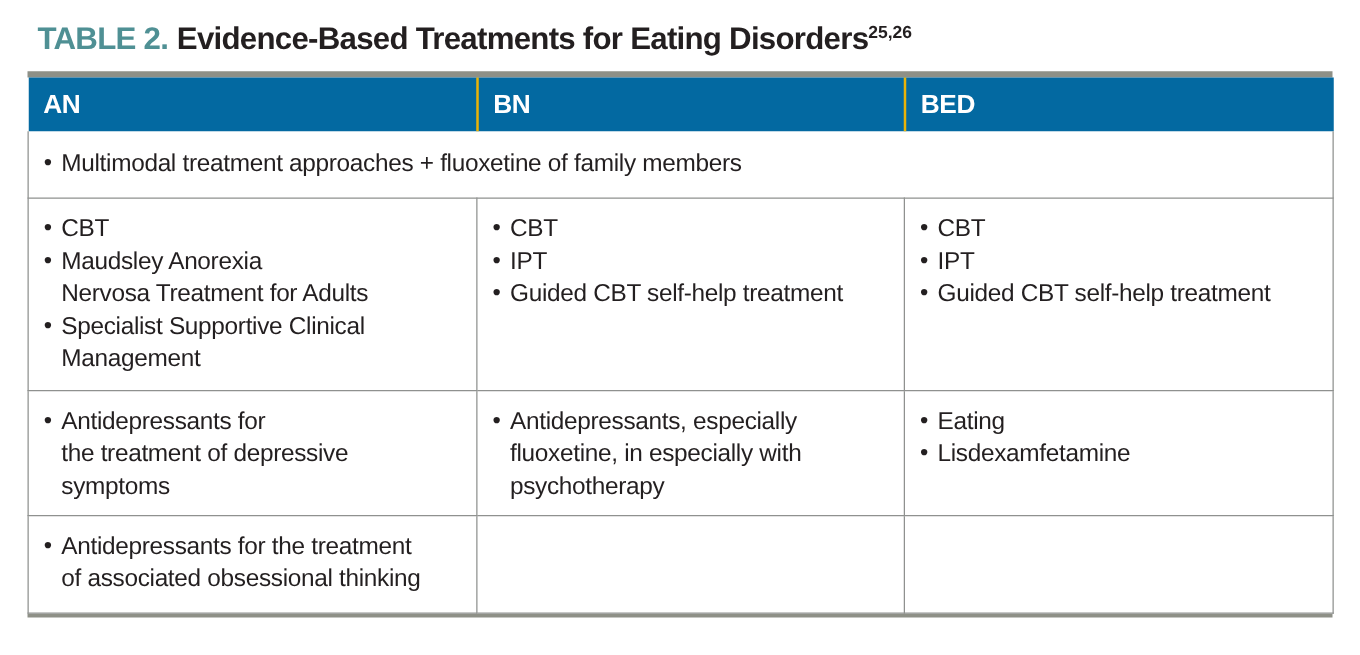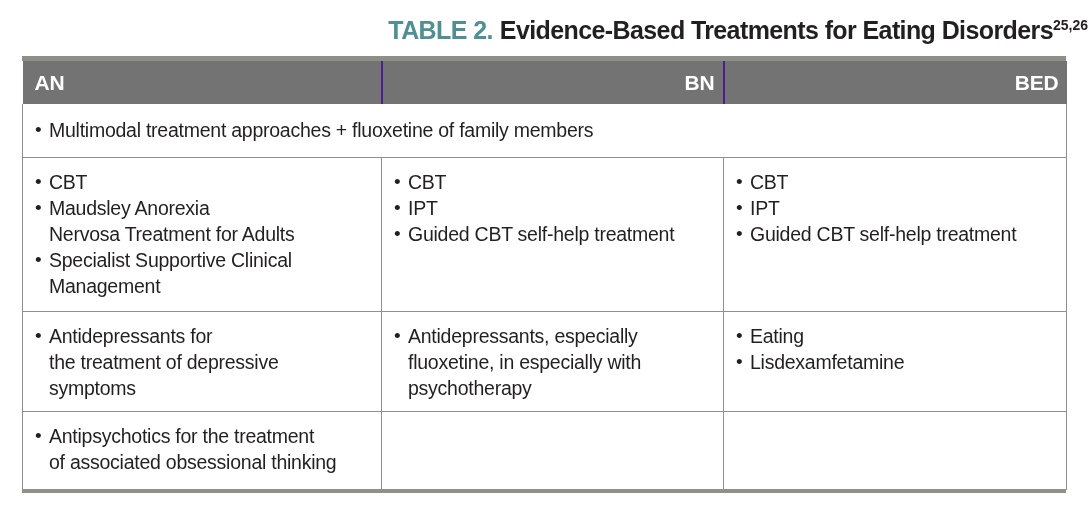--- a/index.html
+++ b/index.html
@@ -15,21 +15,20 @@
 
   
   .table-title {
     margin: 0 0 0 30px;
     font-size: 25px;
     line-height: 33px;
     font-weight: bold;
     letter-spacing: -0.6px;
     color: #231f20;
     white-space: nowrap;
-    text-align: right;
   }
   .table-title .tag {
     color: #4f9094;
     margin-right: 7px;
   }
   .table-title sup {
     font-size: 14px;
     letter-spacing: 0;
     vertical-align: 9px;
   }
@@ -44,32 +43,32 @@
   table {
     width: 100%;
     table-layout: fixed;
     border-collapse: collapse;
   }
   col.c1 { width: 359px; }
   col.c2 { width: 342px; }
   col.c3 { width: 343px; }
 
   th {
-    background: #737373;
+    background: #0369a1;
     color: #ffffff;
     font-size: 21px;
     font-weight: bold;
     text-align: left;
     height: 43px;
     padding: 0 8px 0 12px;
     vertical-align: middle;
     letter-spacing: -0.2px;
     border-bottom: 0;
   }
-  th + th { border-left: 2px solid #4c1d95; text-align: right; }
+  th + th { border-left: 2px solid #eab308; }
 
   td {
     border: 1px solid #8f918f;
     vertical-align: top;
     font-size: 19.5px;
     letter-spacing: -0.25px;
   }
   tr.span-row td {
     border-top: 0;
     height: 53px;
@@ -207,21 +206,21 @@
               <span class="bullet">•</span>
               <span class="li-text">Lisdexamfetamine</span>
             </div>
           </td>
         </tr>
 
         <tr class="r4">
           <td class="outer-l">
             <div class="li">
               <span class="bullet">•</span>
-              <span class="li-text">Antipsychotics for the treatment
+              <span class="li-text">Antidepressants for the treatment
 of associated obsessional thinking</span>
             </div>
           </td>
           <td></td>
           <td class="outer-r"></td>
         </tr>
       </tbody>
     </table>
   </div>
 

